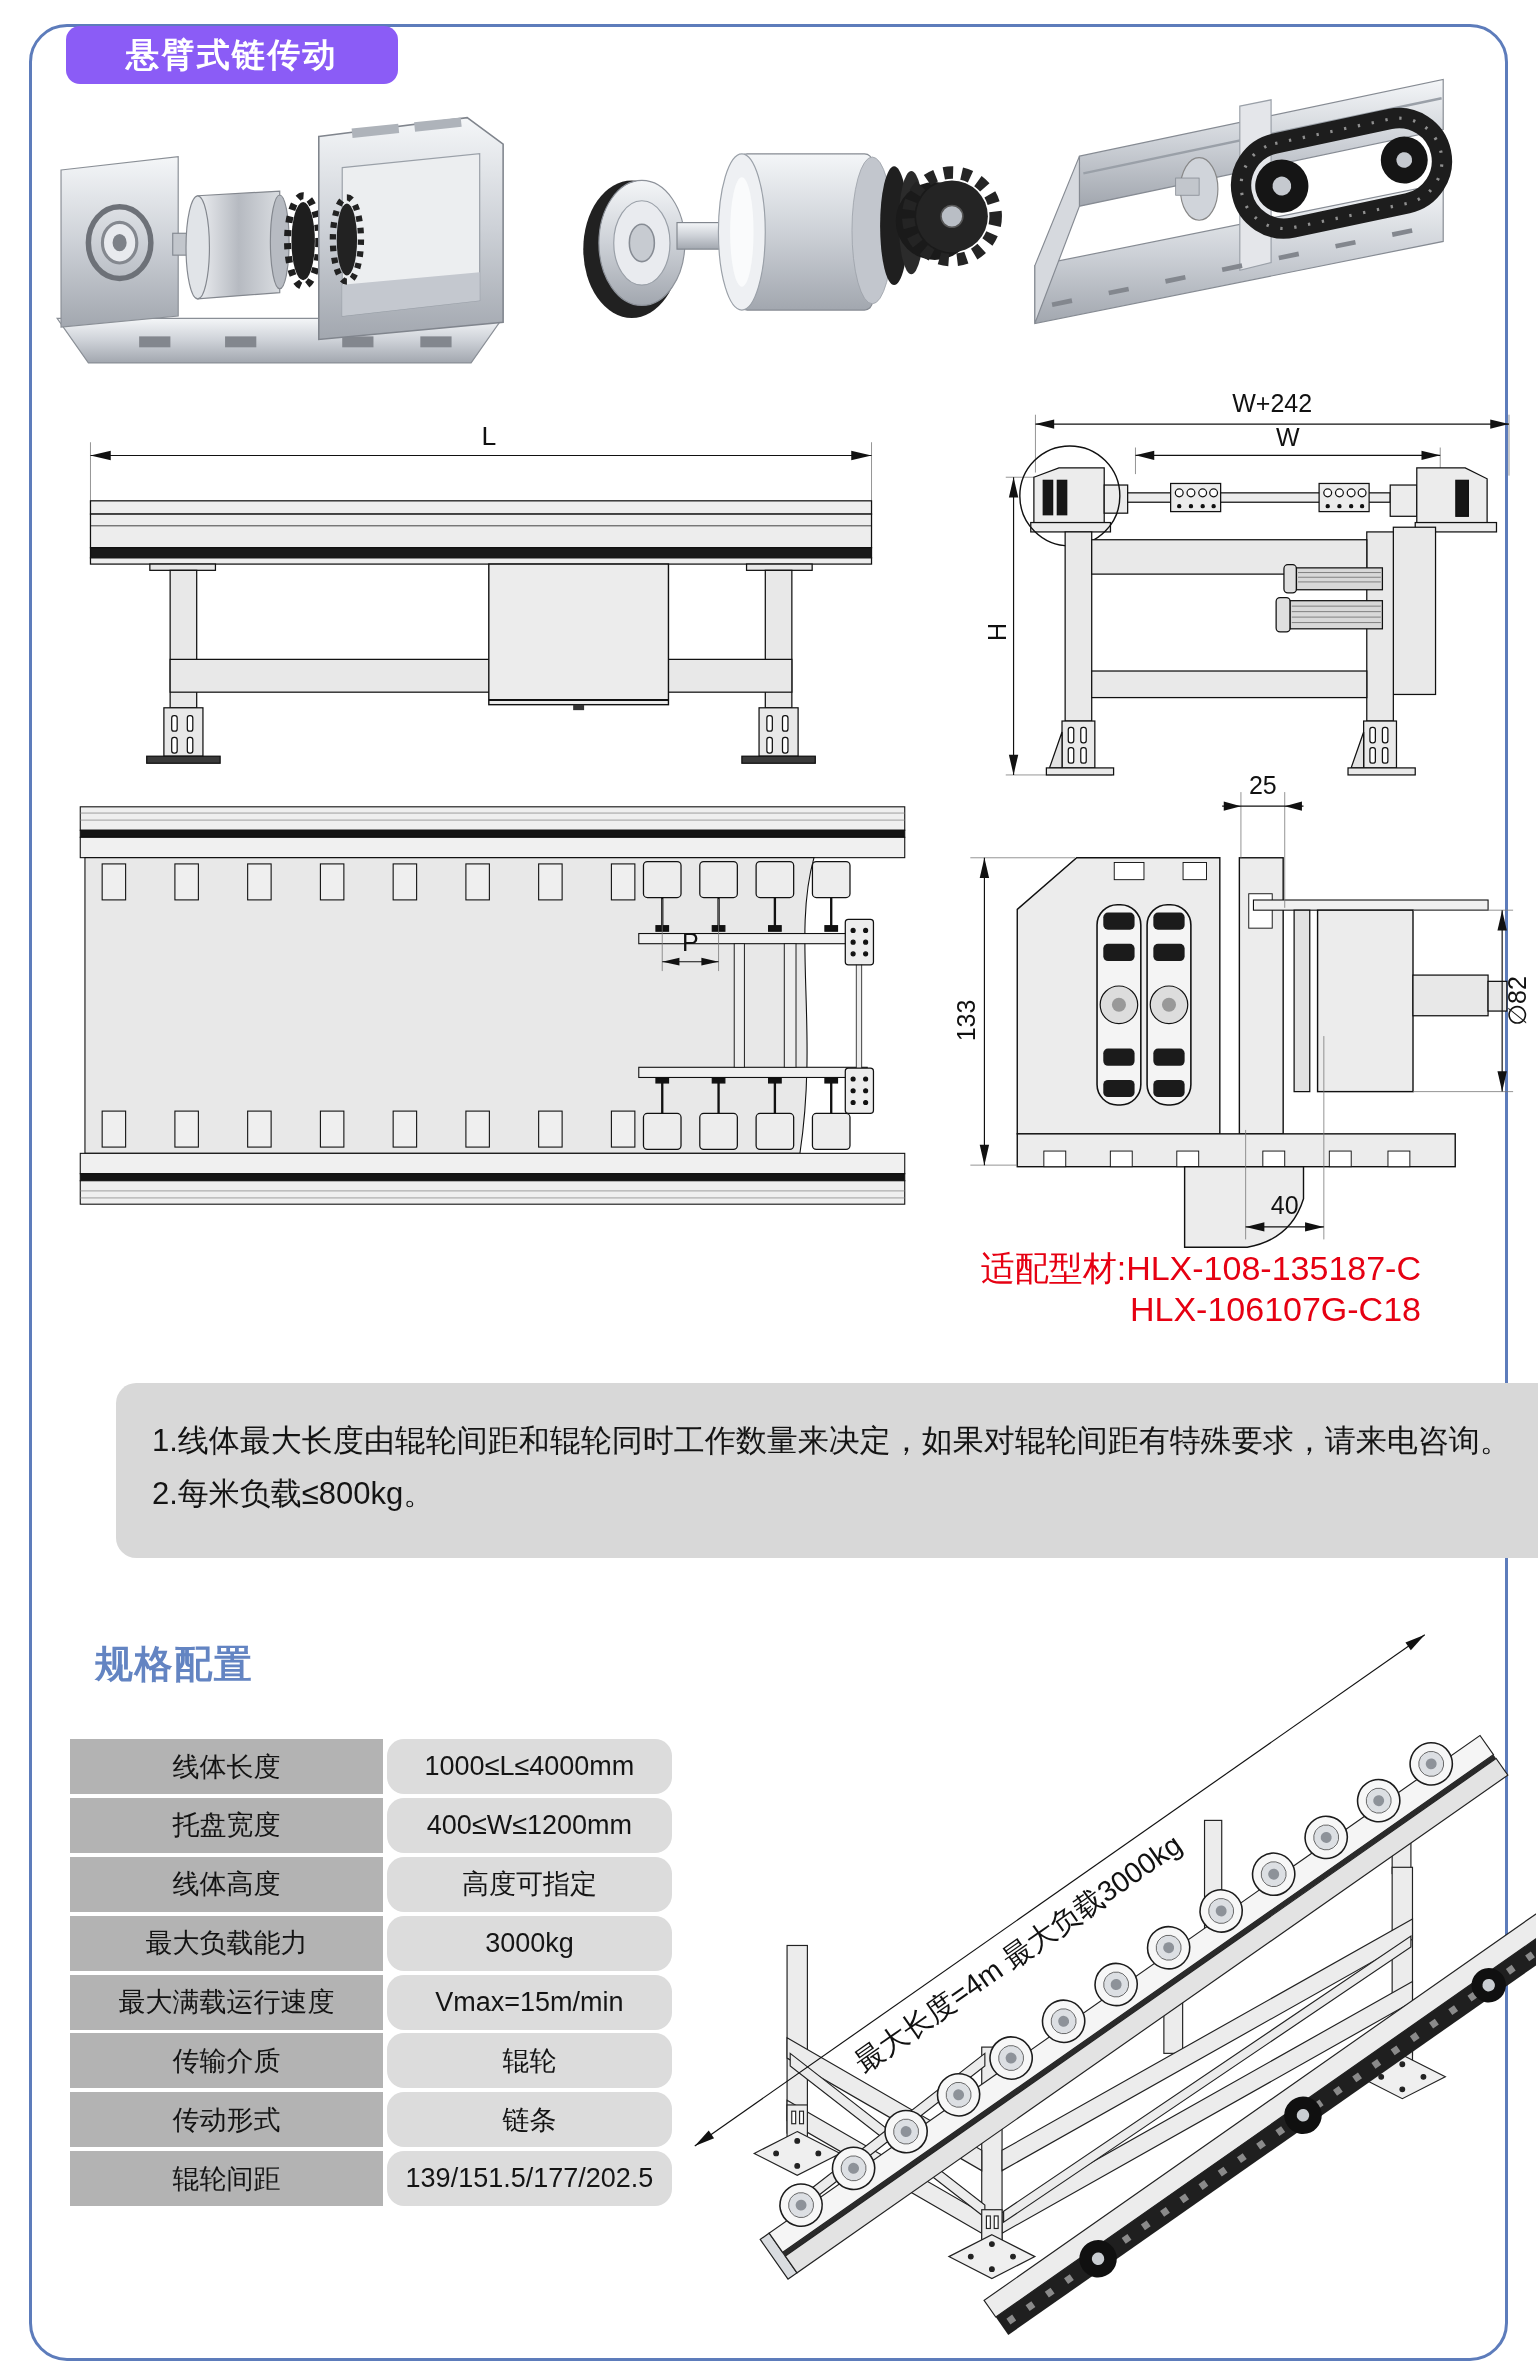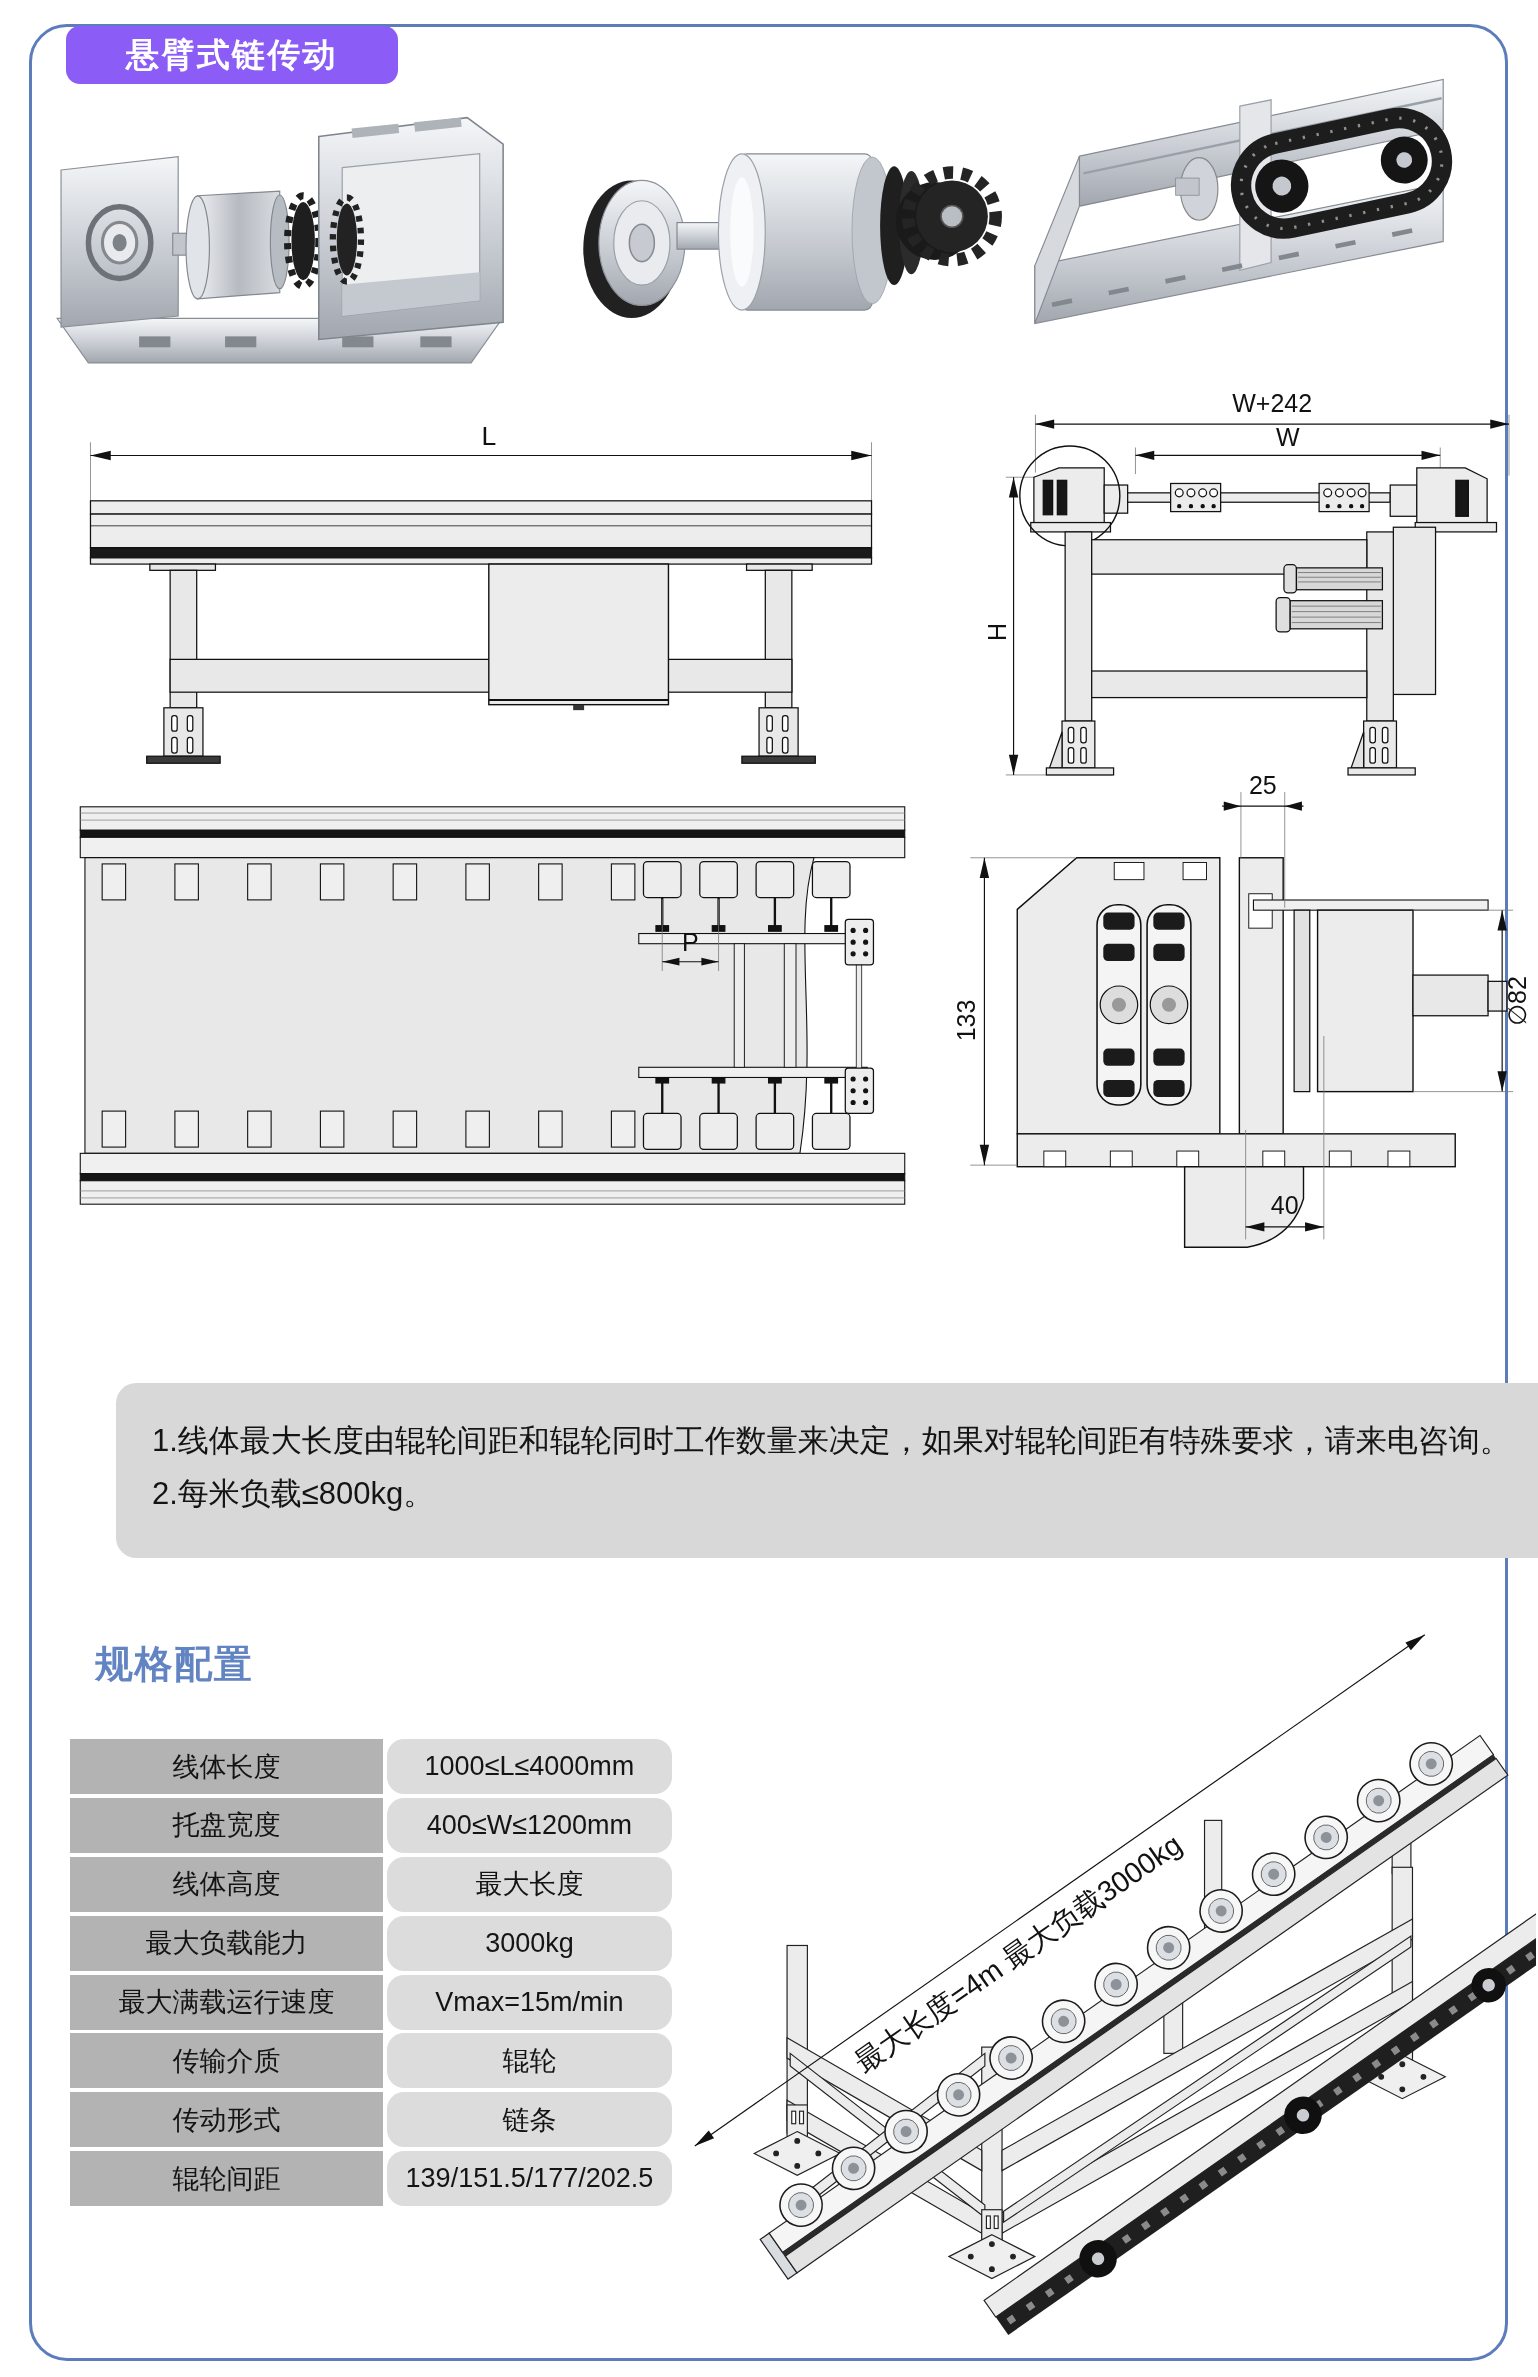--- a/index.html
+++ b/index.html
@@ -421,40 +421,44 @@
     <g>
       <line x1="378" y1="460" x2="378" y2="600" stroke="#777" stroke-width="1"></line>
       <line x1="478" y1="340" x2="478" y2="600" stroke="#777" stroke-width="1"></line>
       <line x1="378" y1="584" x2="478" y2="584" stroke="#111" stroke-width="1.4"></line>
       <polygon points="378,584 402,578 402,590" fill="#111"></polygon>
         <polygon points="478,584 454,578 454,590" fill="#111"></polygon>
       <text x="428" y="568" class="dim" text-anchor="middle">40</text>
     </g>
   </svg>
 
+  <div class="fit-profile">
+    <div>适配型材:HLX-108-135187-C</div>
+    <div>HLX-106107G-C18</div>
+  </div>
 
   <div class="note-box">
     <div>1.线体最大长度由辊轮间距和辊轮同时工作数量来决定，如果对辊轮间距有特殊要求，请来电咨询。</div>
     <div>2.每米负载≤800kg。</div>
   </div>
 
   <div class="sec-title">规格配置</div>
 
   <div class="spec-table">
     <div class="spec-row">
       <div class="spec-label">线体长度</div>
       <div class="spec-value">1000≤L≤4000mm</div>
     </div>
     <div class="spec-row">
       <div class="spec-label">托盘宽度</div>
       <div class="spec-value">400≤W≤1200mm</div>
     </div>
     <div class="spec-row">
       <div class="spec-label">线体高度</div>
-      <div class="spec-value">最大长度</div>
+      <div class="spec-value">高度可指定</div>
     </div>
     <div class="spec-row">
       <div class="spec-label">最大负载能力</div>
       <div class="spec-value">3000kg</div>
     </div>
     <div class="spec-row">
       <div class="spec-label">最大满载运行速度</div>
       <div class="spec-value">Vmax=15m/min</div>
     </div>
     <div class="spec-row">

